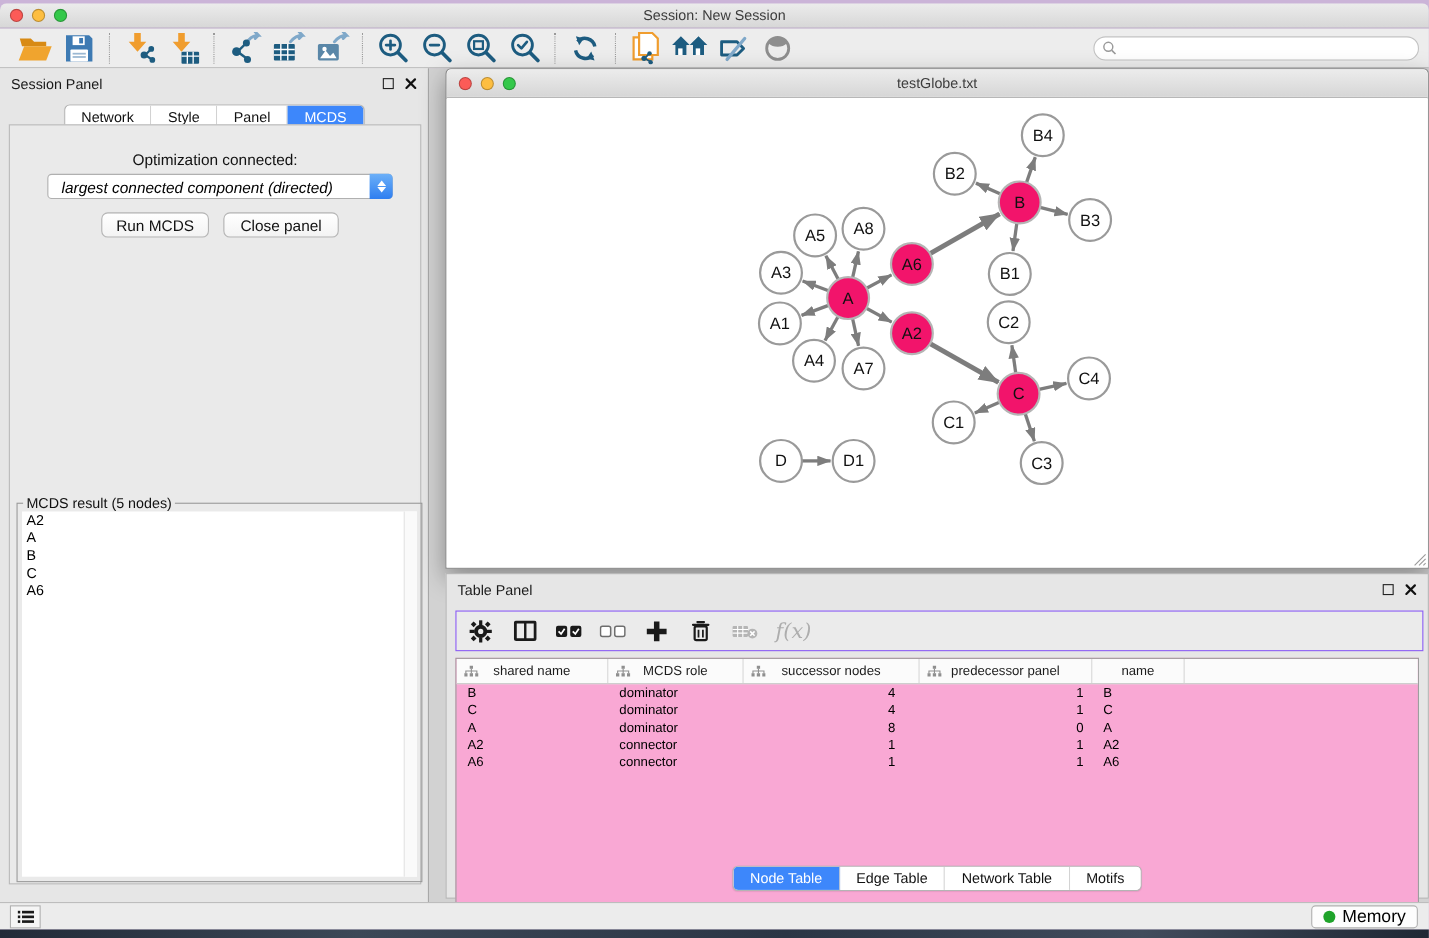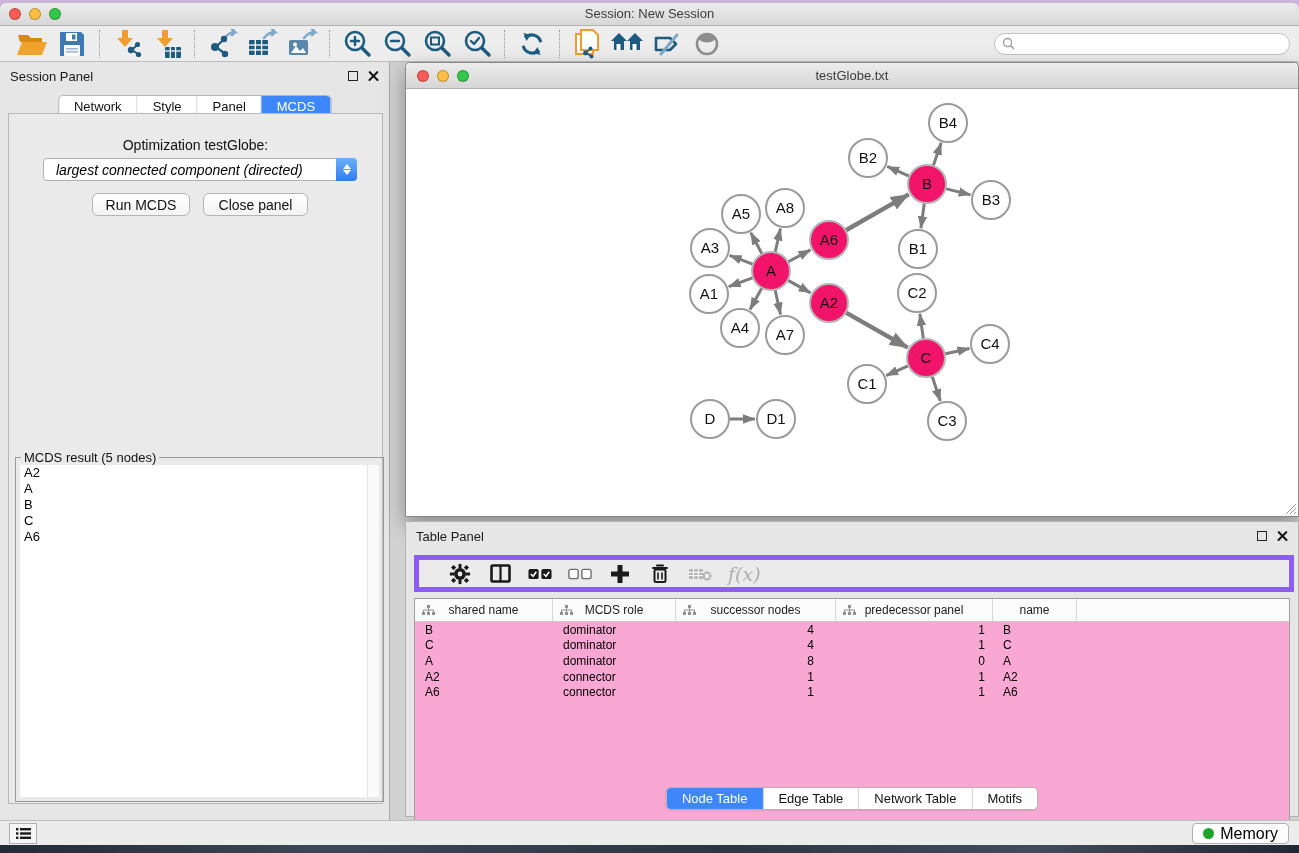--- a/index.html
+++ b/index.html
@@ -80,21 +80,21 @@
     background:linear-gradient(#ececec,#d6d6d6); border-bottom:1px solid #b0b0b0; border-radius:5px 5px 0 0; }
   .nw-titlebar .tl-group { top:7px; left:11px; }
   .nw-title { line-height:26px; height:26px; }
   .nw-canvas { position:absolute; top:27px; left:0; right:0; bottom:0; background:#fff; }
   .corner-grip { position:absolute; right:1px; bottom:1px; width:13px; height:13px; }
 
   
   .table-panel { position:absolute; left:405px; top:459px; width:894px; height:296px;
     background:#e6e6e6; border:1px solid #b3b3b3; }
   .tp-toolbar { position:absolute; left:8px; right:4px; top:33px; height:37px; background:#ebebeb;
-    border:5px solid #8b5cf6; display:flex; align-items:center; padding-left:29px; gap:16px; }
+    border:1px solid #8b5cf6; display:flex; align-items:center; padding-left:10px; gap:16px; }
   .tp-ic { width:24px; height:24px; display:flex; align-items:center; justify-content:center; cursor:pointer; }
   .fx-label { font-size:19px; color:#adadad; font-family:"DejaVu Serif",serif; font-style:italic; }
   .tp-table { position:absolute; left:8px; right:8px; top:76px; height:240px; background:#f9a8d4;
     border:1px solid #9e9e9e; overflow:hidden; }
   .thead { display:flex; height:23px; background:#fbfbfb; border-bottom:1px solid #c9c9c9; }
   .th { position:relative; display:flex; align-items:center; justify-content:center;
     border-right:1px solid #d8d8d8; font-size:12px; color:#1c1c1c; }
   .th .hdr-ic { position:absolute; left:7px; top:6px; }
   .th.filler { flex:1; border-right:none; }
   .trow { display:flex; height:15.6px; align-items:center; }
@@ -296,21 +296,21 @@
         <span class="float-ic"></span>
         <span class="close-ic"></span>
       </div>
       <div class="seg-tabs" id="ctl-tabs">
           <div class="seg">Network</div>
           <div class="seg">Style</div>
           <div class="seg">Panel</div>
           <div class="seg selected">MCDS</div>
         </div>
       <div class="cp-content">
-        <div class="opt-label">Optimization testGlobe:</div>
+        <div class="opt-label">Optimization connected:</div>
         <div class="dropdown">
           <span>largest connected component (directed)</span>
           <span class="dd-spin">
               <span class="up"></span>
               <span class="down"></span>
             </span>
         </div>
         <button class="mac-btn" style="left:83px; top:79px; width:98px;">Run MCDS</button>
         <button class="mac-btn" style="left:194px; top:79px; width:105px;">Close panel</button>
         <div class="result-box">

